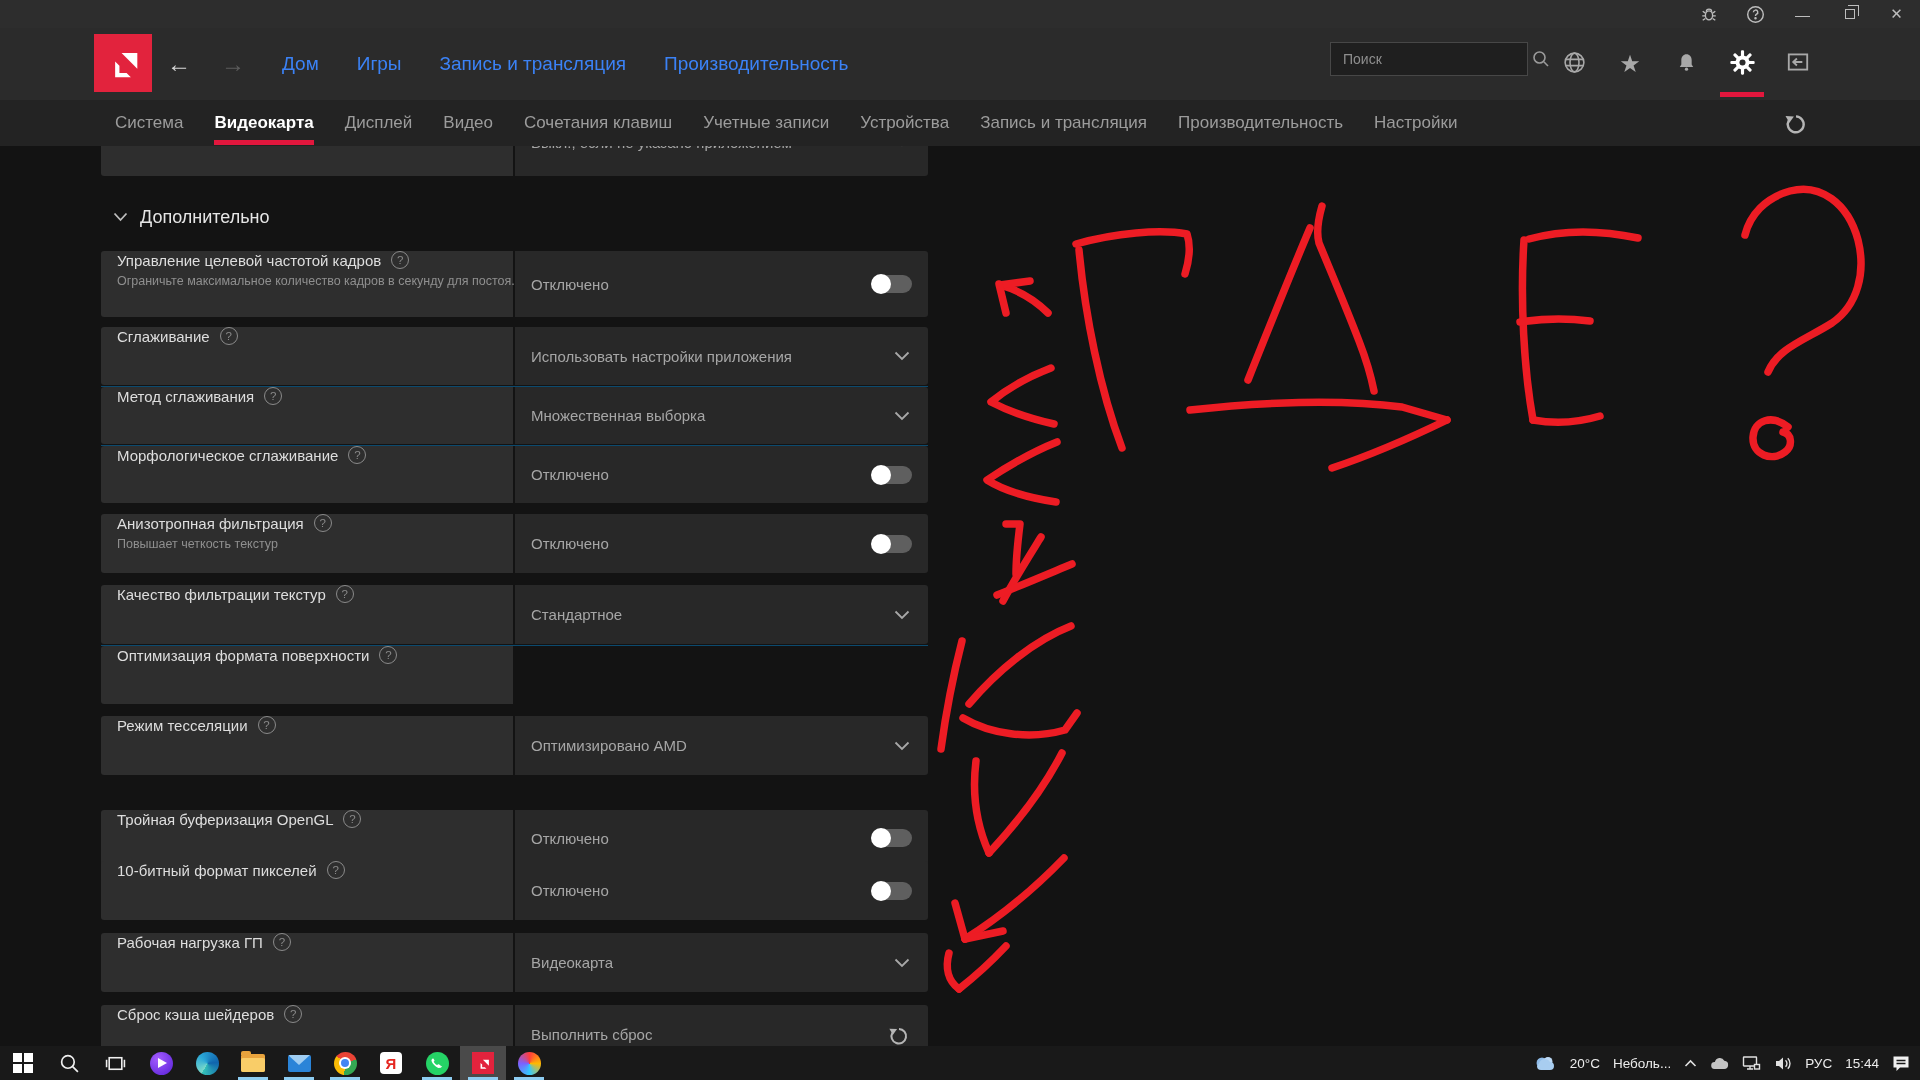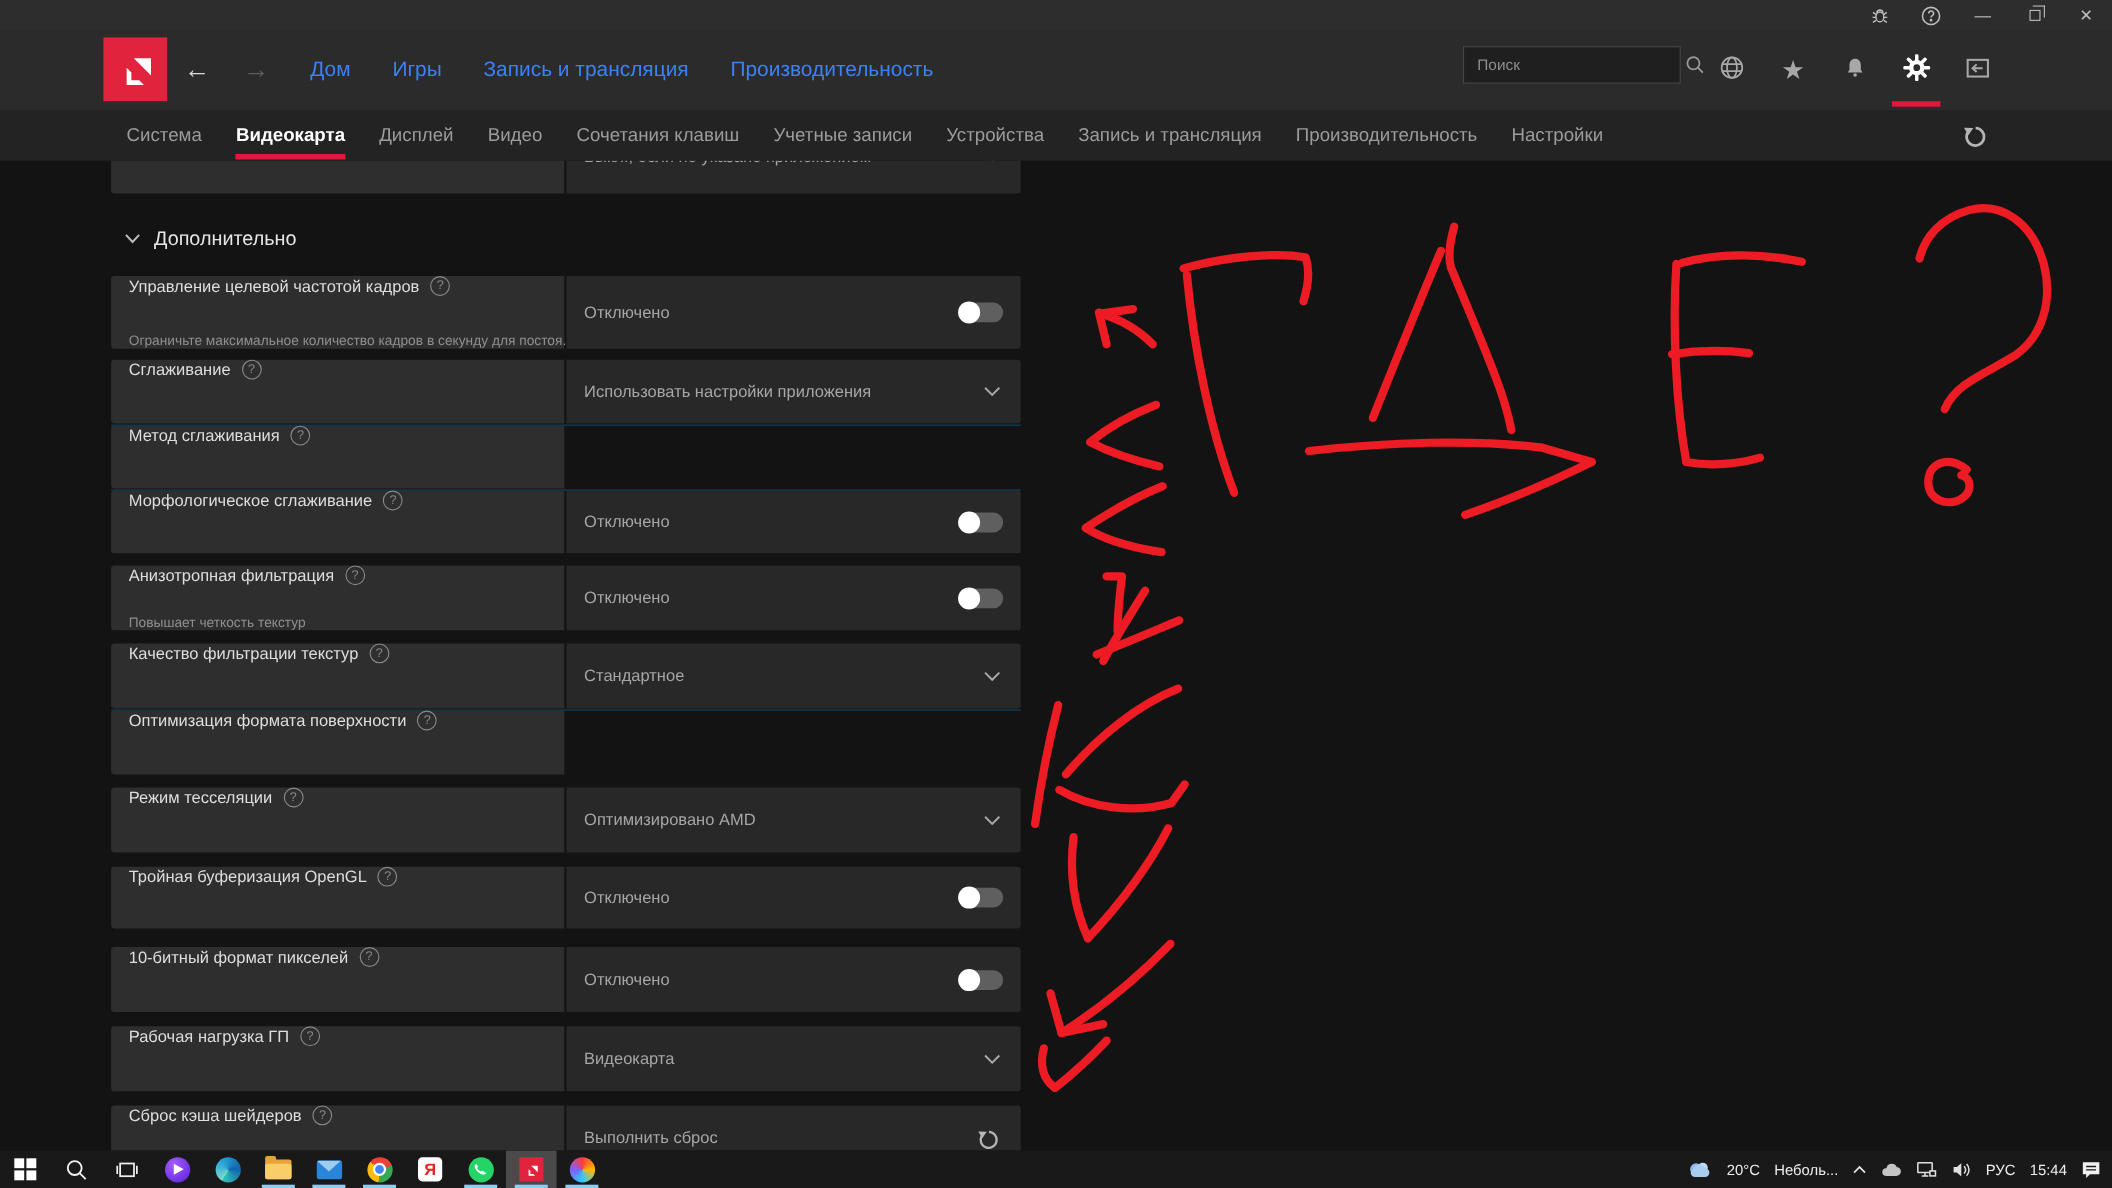--- a/index.html
+++ b/index.html
@@ -44,21 +44,21 @@
   .tab.active::after { content:""; position:absolute; left:0; bottom:1px; width:100%; height:5px; background:#e2173d; }
   .tab-reset { position:absolute; right:112px; top:0; height:46px; display:flex; align-items:center; }
 
   
   .content { position:absolute; left:0; top:146px; width:1920px; height:900px; background:#131313; overflow:hidden; }
   .section-hdr { position:absolute; left:113px; display:flex; align-items:center; gap:12px; height:44px; }
   .section-hdr .lbl { color:#e5e5e5; font-size:18px; }
   .row { position:absolute; left:101px; width:827px; }
   .row.flush { border-top:1px solid #0c4a6e; }
   .cell-l { position:absolute; left:0; top:0; bottom:0; width:412px; background:#2e2e2e; border-radius:3px 0 0 3px;
-            display:flex; flex-direction:column; justify-content:space-between; padding-left:16px; }
+            display:flex; flex-direction:column; justify-content:flex-start; padding-left:16px; }
   .cell-r { position:absolute; left:414px; top:0; bottom:0; right:0; background:#282828; border-radius:0 3px 3px 0;
             display:flex; align-items:center; padding-left:16px; }
   .lab-line { display:flex; align-items:center; gap:10px; }
   .row-label { color:#dedede; font-size:15px; white-space:nowrap; }
   .row-sub { color:#8f8f8f; font-size:12.5px; margin-top:5px; white-space:nowrap; }
   .row-value { color:#a6a6a6; font-size:15px; white-space:nowrap; }
   .help { width:18px; height:18px; border:1.4px solid #8a8a8a; border-radius:50%; color:#8a8a8a;
           font-size:11.5px; display:flex; align-items:center; justify-content:center; flex:0 0 auto; }
   .ctl-chevron { position:absolute; right:18px; top:50%; transform:translateY(-50%); display:flex; }
   .toggle { position:absolute; right:16px; top:50%; transform:translateY(-50%); width:40px; height:18px;
@@ -279,20 +279,28 @@
           </span>
         </div>
       </div>
       <div class="row flush" style="top: 240px; height: 58px;">
         <div class="cell-l">
           <div class="lab-line">
             <span class="row-label">Метод сглаживания</span>
             <span class="help">?</span>
           </div>
         </div>
+        <div class="cell-r">
+          <span class="row-value">Множественная выборка</span>
+          <span class="ctl-chevron">
+            <svg width="16" height="10" viewBox="0 0 16 10">
+              <polyline points="1.5,1.5 8,8 14.5,1.5" fill="none" stroke="#a8a8a8" stroke-width="1.8"></polyline>
+            </svg>
+          </span>
+        </div>
       </div>
       <div class="row flush" style="top: 299px; height: 58px;">
         <div class="cell-l">
           <div class="lab-line">
             <span class="row-label">Морфологическое сглаживание</span>
             <span class="help">?</span>
           </div>
         </div>
         <div class="cell-r">
           <span class="row-value">Отключено</span>
@@ -349,21 +357,21 @@
         </div>
         <div class="cell-r">
           <span class="row-value">Оптимизировано AMD</span>
           <span class="ctl-chevron">
             <svg width="16" height="10" viewBox="0 0 16 10">
               <polyline points="1.5,1.5 8,8 14.5,1.5" fill="none" stroke="#a8a8a8" stroke-width="1.8"></polyline>
             </svg>
           </span>
         </div>
       </div>
-      <div class="row" style="top: 642px; height: 56px; border-radius: 14px;">
+      <div class="row" style="top: 664px; height: 56px; border-radius: 14px;">
         <div class="cell-l">
           <div class="lab-line">
             <span class="row-label">Тройная буферизация OpenGL</span>
             <span class="help">?</span>
           </div>
         </div>
         <div class="cell-r">
           <span class="row-value">Отключено</span>
           <div class="toggle off">
             <div class="knob"></div>

